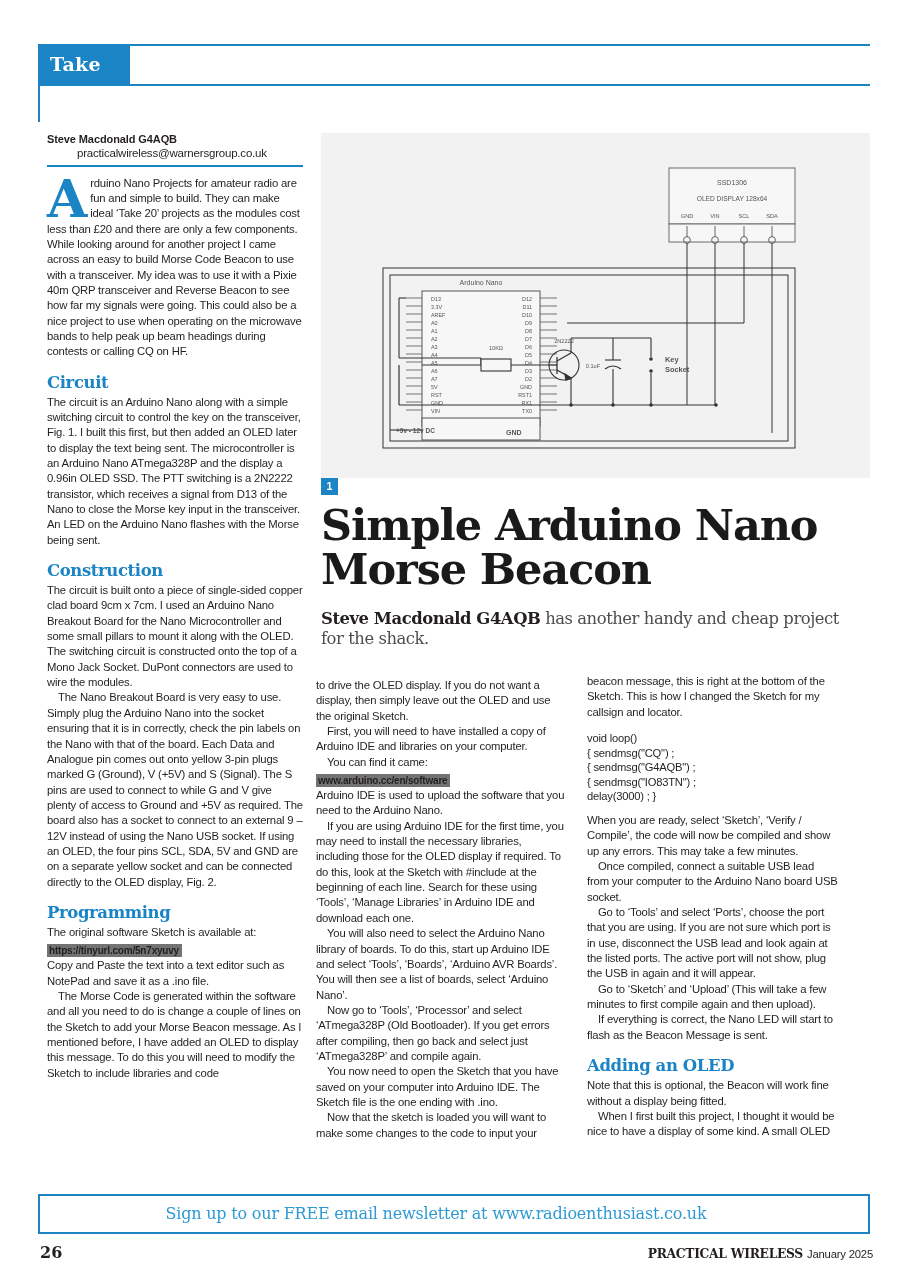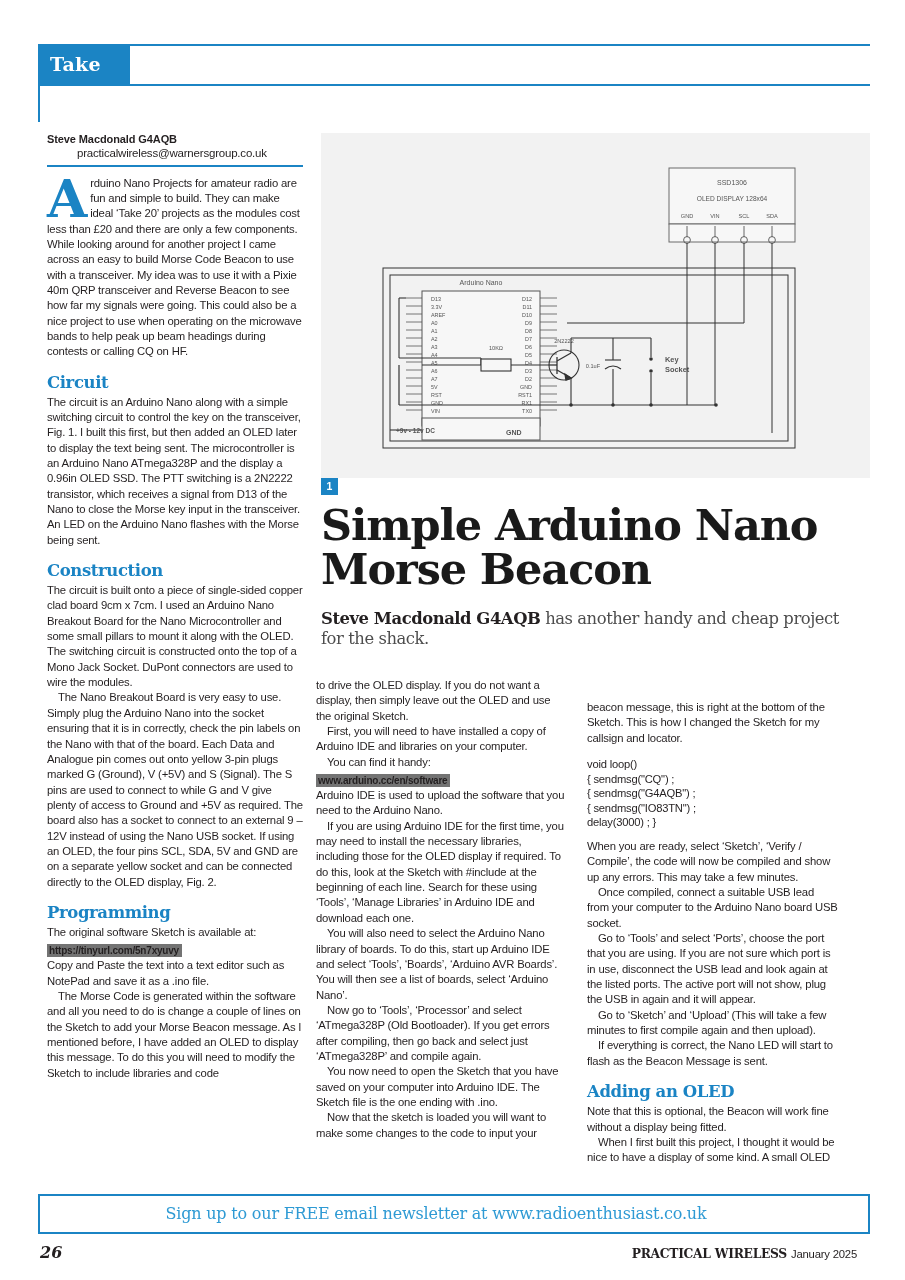--- a/index.html
+++ b/index.html
@@ -198,21 +198,21 @@
 
   .col-mid {
     position: absolute;
     left: 316px;
     top: 678px;
     width: 250px;
   }
   .col-right {
     position: absolute;
     left: 587px;
-    top: 700px;
+    top: 674px;
     width: 251px;
   }
 
   .code-block {
     font-size: 11.2px;
     line-height: 14.6px;
     font-weight: normal;
     margin: 11px 0 9px 0;
     color: #231f20;
     letter-spacing: -0.2px;
@@ -251,25 +251,24 @@
     letter-spacing: -0.2px;
   }
   .page-num {
     position: absolute;
     left: 40px;
     top: 1243px;
     font-family: "DejaVu Serif", serif;
     font-weight: bold;
     font-size: 16px;
     color: #231f20;
-    font-style: italic;
   }
   .colophon {
     position: absolute;
-    right: 48px;
+    right: 32px;
     top: 1246px;
     font-size: 11.5px;
     color: #231f20;
     text-align: right;
   }
   .colophon .mag {
     font-family: "DejaVu Serif", serif;
     font-weight: bold;
     font-size: 12.3px;
     letter-spacing: -0.3px;
@@ -504,21 +503,21 @@
 
   <div class="headline">
     <div>Simple Arduino Nano</div>
     <div>Morse Beacon</div>
   </div>
   <div class="standfirst"><b>Steve Macdonald G4AQB</b><span> has another handy and cheap project for the shack.</span></div>
 
   <div class="col-mid">
     <p class="body-text no-indent">to drive the OLED display. If you do not want a display, then simply leave out the OLED and use the original Sketch.</p>
     <p class="body-text">First, you will need to have installed a copy of Arduino IDE and libraries on your computer.</p>
-    <p class="body-text">You can find it handy:</p>
+    <p class="body-text">You can find it came:</p>
     <div><span class="url-hl">www.arduino.cc/en/software</span></div>
     <p class="body-text">Arduino IDE is used to upload the software that you need to the Arduino Nano.</p>
     <p class="body-text">If you are using Arduino IDE for the first time, you may need to install the necessary libraries, including those for the OLED display if required. To do this, look at the Sketch with #include at the beginning of each line. Search for these using ‘Tools’, ‘Manage Libraries’ in Arduino IDE and download each one.</p>
     <p class="body-text">You will also need to select the Arduino Nano library of boards. To do this, start up Arduino IDE and select ‘Tools’, ‘Boards’, ‘Arduino AVR Boards’. You will then see a list of boards, select ‘Arduino Nano’.</p>
     <p class="body-text">Now go to ‘Tools’, ‘Processor’ and select ‘ATmega328P (Old Bootloader). If you get errors after compiling, then go back and select just ‘ATmega328P’ and compile again.</p>
     <p class="body-text">You now need to open the Sketch that you have saved on your computer into Arduino IDE. The Sketch file is the one ending with .ino.</p>
     <p class="body-text">Now that the sketch is loaded you will want to make some changes to the code to input your</p>
   </div>
 
   <div class="col-right">

